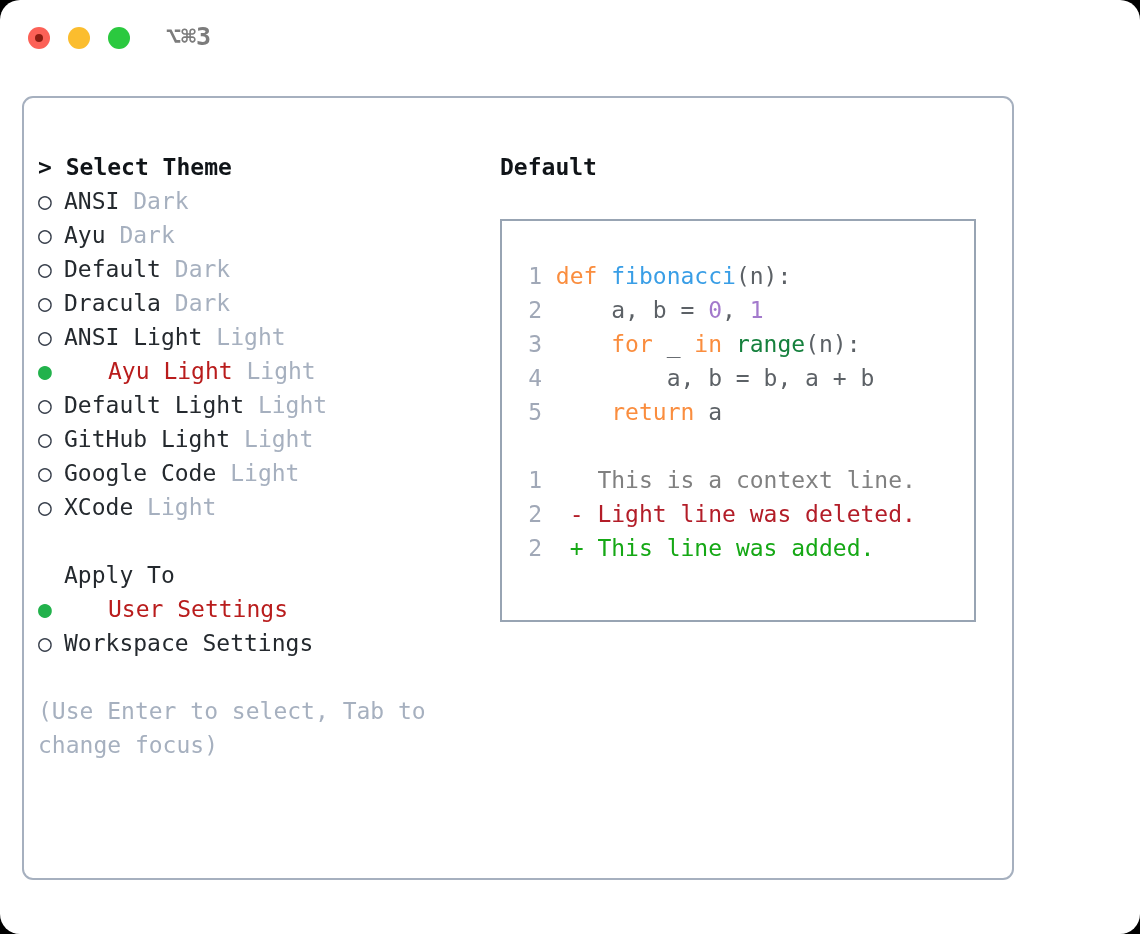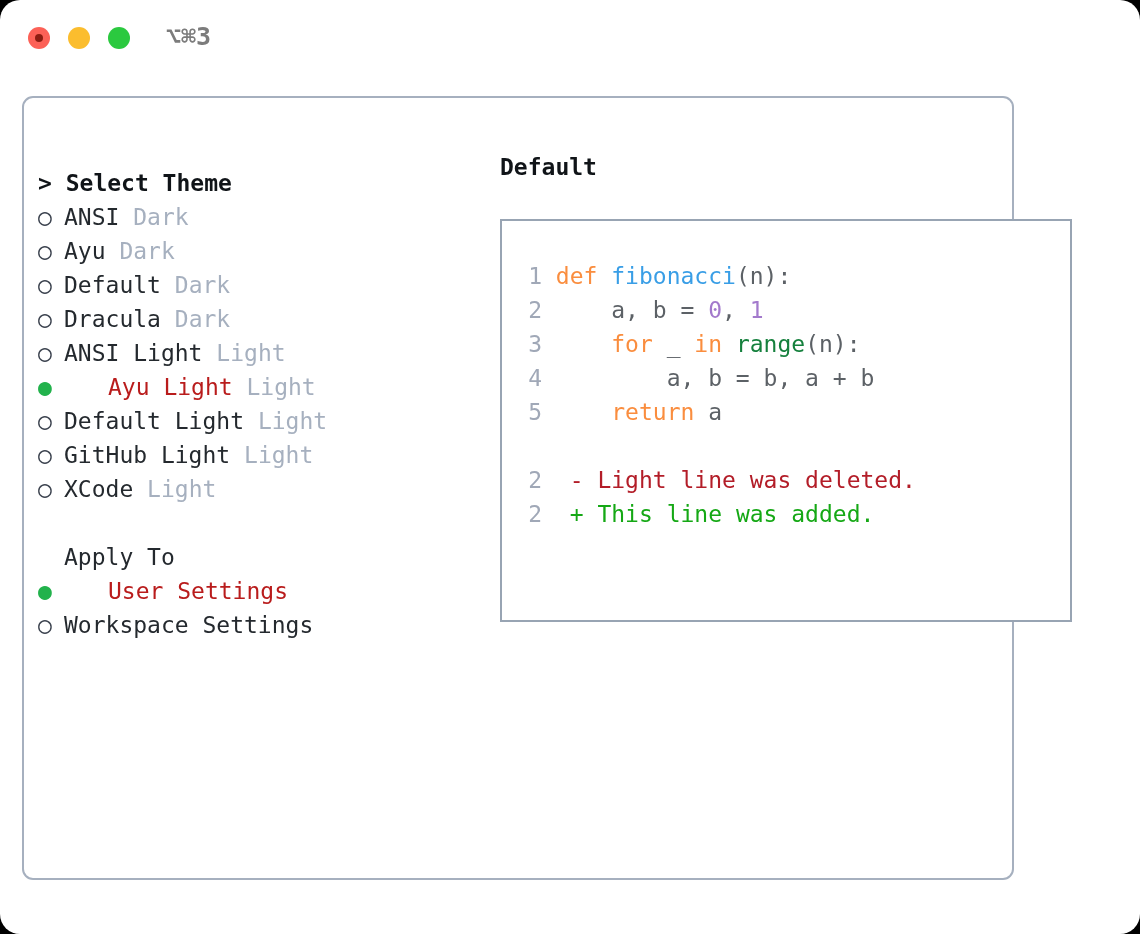--- a/index.html
+++ b/index.html
@@ -76,21 +76,21 @@
     border: 2px solid #a6b0bf;
     border-radius: 11px;
     box-sizing: border-box;
     background: #ffffff;
   }
 
   
   .left-col {
     position: absolute;
     left: 14px;
-    top: 68px;
+    top: 52px;
     width: 450px;
   }
   .row {
     height: 34px;
     line-height: 34px;
     font-size: 23px;
     white-space: pre;
     color: #24292e;
   }
   .row.heading {
@@ -135,21 +135,21 @@
   }
   .preview-title {
     font-size: 23px;
     font-weight: bold;
     color: #101418;
     line-height: 34px;
     white-space: pre;
   }
   .preview-panel {
     margin-top: 35px;
-    width: 572px;
+    width: 476px;
     height: 403px;
     border: 2px solid #98a4b3;
     box-sizing: border-box;
     background: #ffffff;
     padding: 38px 0 0 18px;
   }
   .code-line {
     font-size: 23px;
     line-height: 34px;
     white-space: pre;
@@ -190,45 +190,48 @@
       <div class="row heading">&gt; Select Theme</div>
       <div id="theme-items">
           <div class="row"><span class="marker bullet-hollow">○</span><span>ANSI</span><span> </span><span class="variant">Dark</span></div>
           <div class="row"><span class="marker bullet-hollow">○</span><span>Ayu</span><span> </span><span class="variant">Dark</span></div>
           <div class="row"><span class="marker bullet-hollow">○</span><span>Default</span><span> </span><span class="variant">Dark</span></div>
           <div class="row"><span class="marker bullet-hollow">○</span><span>Dracula</span><span> </span><span class="variant">Dark</span></div>
           <div class="row"><span class="marker bullet-hollow">○</span><span>ANSI Light</span><span> </span><span class="variant">Light</span></div>
           <div class="row"><span class="marker bullet-filled">●</span><span class="label-selected">Ayu Light</span><span> </span><span class="variant">Light</span></div>
           <div class="row"><span class="marker bullet-hollow">○</span><span>Default Light</span><span> </span><span class="variant">Light</span></div>
           <div class="row"><span class="marker bullet-hollow">○</span><span>GitHub Light</span><span> </span><span class="variant">Light</span></div>
+          <div class="row"><span class="marker bullet-hollow">○</span><span>Google Code</span><span> </span><span class="variant">Light</span></div>
           <div class="row"><span class="marker bullet-hollow">○</span><span>XCode</span><span> </span><span class="variant">Light</span></div>
         </div>
 
       <div class="spacer-row"></div>
 
       <div class="section-label">Apply To</div>
       <div id="apply-items">
           <div class="row"><span class="marker bullet-filled">●</span><span class="label-selected">User Settings</span></div>
           <div class="row"><span class="marker bullet-hollow">○</span><span>Workspace Settings</span></div>
         </div>
 
+      <div class="hint">(Use Enter to select, Tab to change focus)</div>
     </div>
 
     <div class="right-col">
       <div class="preview-title">Default</div>
       <div class="preview-panel">
         <div id="code-lines">
             <div class="code-line"><span class="lnum">1</span><span> </span><span class="kw">def</span><span class="plain"> </span><span class="fn">fibonacci</span><span class="plain">(n):</span></div>
             <div class="code-line"><span class="lnum">2</span><span> </span><span class="plain">    a, b = </span><span class="num">0</span><span class="plain">, </span><span class="num">1</span></div>
             <div class="code-line"><span class="lnum">3</span><span> </span><span class="plain">    </span><span class="kw">for</span><span class="plain"> _ </span><span class="kw">in</span><span class="plain"> </span><span class="bi">range</span><span class="plain">(n):</span></div>
             <div class="code-line"><span class="lnum">4</span><span> </span><span class="plain">        a, b = b, a + b</span></div>
             <div class="code-line"><span class="lnum">5</span><span> </span><span class="plain">    </span><span class="kw">return</span><span class="plain"> a</span></div>
           </div>
         <div class="gap"></div>
         <div id="diff-lines">
+            <div class="code-line"><span class="lnum">1</span><span>  </span><span class="ctx">  </span><span class="ctx">This is a context line.</span></div>
             <div class="code-line"><span class="lnum">2</span><span>  </span><span class="del">- </span><span class="del">Light line was deleted.</span></div>
             <div class="code-line"><span class="lnum">2</span><span>  </span><span class="add">+ </span><span class="add">This line was added.</span></div>
           </div>
       </div>
     </div>
 
   </div>
 </div>
 
 </body></html>

